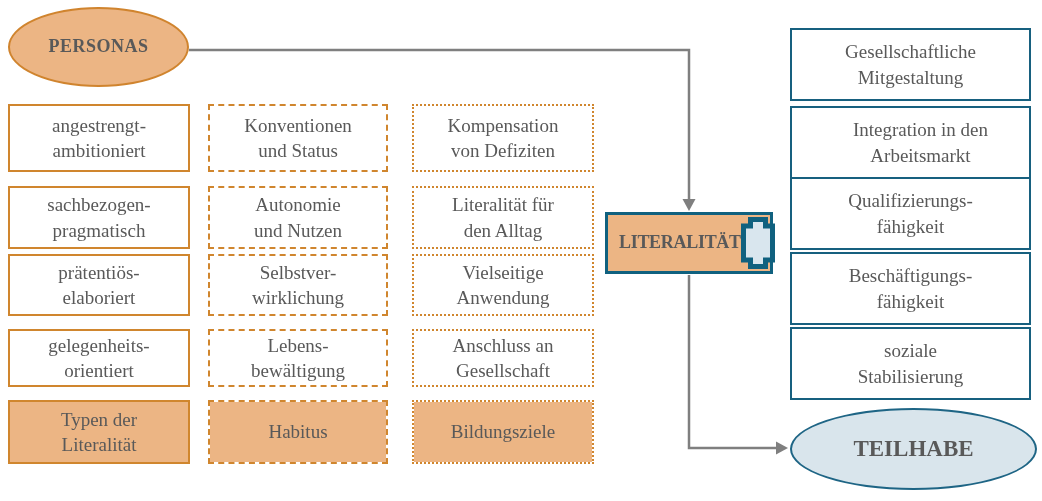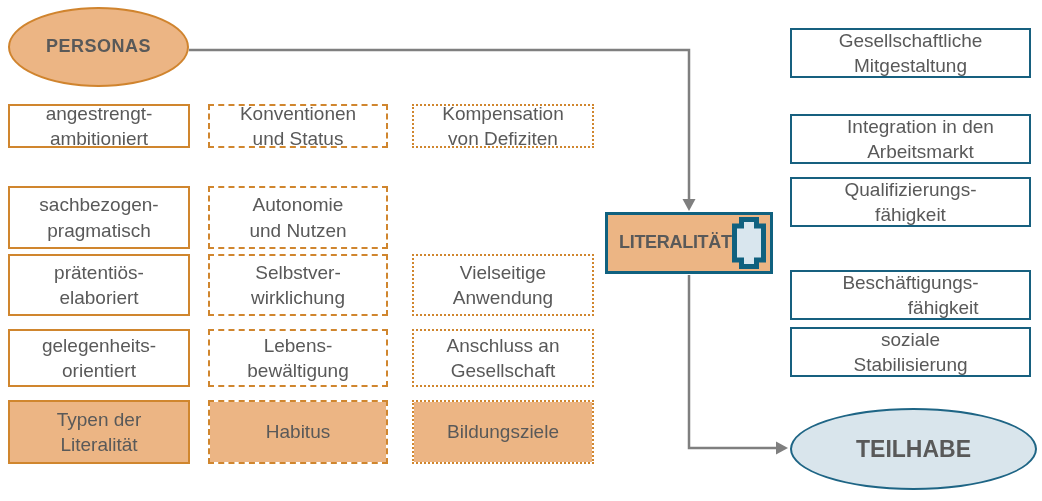--- a/index.html
+++ b/index.html
@@ -1,21 +1,21 @@
 <!DOCTYPE html>
 <html><head>
 <meta charset="utf-8">
 <style>
   html, body { margin: 0; padding: 0; background: #ffffff; }
   .canvas {
     position: relative;
     width: 1042px;
     height: 501px;
     background: #ffffff;
-    font-family: Liberation Sans, sans-serif;
+    font-family: Liberation Serif, serif;
     color: #595959;
     overflow: hidden;
   }
   .connectors {
     position: absolute;
     left: 0; top: 0;
     width: 1042px; height: 501px;
     z-index: 0;
   }
   .node {
@@ -42,21 +42,21 @@
   .teilhabe {
     left: 790px; top: 408px; width: 247px; height: 82px;
     background: #D9E5EC;
     border: 2.5px solid #1E6585;
     font-size: 23px;
   }
   
   .c1 { left: 8px;   width: 182px; }
   .c2 { left: 208px; width: 180px; }
   .c3 { left: 412px; width: 182px; }
-  .r1 { top: 104px; height: 44px; }
+  .r1 { top: 104px; height: 68px; }
   .r2 { top: 186px; height: 63px; }
   .r3 { top: 254px; height: 62px; }
   .r4 { top: 329px; height: 58px; }
   .r5 { top: 400px; height: 64px; }
   .b-solid  { border: 2.5px solid  #D0862E; background: #ffffff; }
   .b-dashed { border: 2.5px dashed #D0862E; background: #ffffff; }
   .b-dotted { border: 2.5px dotted #D0862E; background: #ffffff; text-align: center; }
   .fill-orange { background: #ECB584; background-clip: padding-box; }
   
   .lit {
@@ -65,28 +65,28 @@
     border: 3px solid #10617F;
     font-weight: bold;
     font-size: 18px;
     justify-content: space-between;
     padding: 0 7px 0 11px;
     letter-spacing: -0.3px;
   }
   .scroll-icon { flex: 0 0 auto; display: block; }
   
   .out {
-    left: 790px; width: 241px; height: 50px;
+    left: 790px; width: 241px; height: 73px;
     border: 2.5px solid #17607F;
     background: #ffffff;
   }
   .o1 { top: 28px; }
-  .o2 { top: 114px; padding-left: 20px; }
+  .o2 { top: 106px; padding-left: 20px; }
   .o3 { top: 177px; }
-  .o4 { top: 270px; text-align: right; }
+  .o4 { top: 252px; }
   .o5 { top: 327px; }
 </style>
 </head>
 <body>
 
 <div class="canvas">
 
   <svg class="connectors" viewBox="0 0 1042 501" xmlns="http://www.w3.org/2000/svg">
     <g>
       <polyline points="189,50 689,50 689,200" fill="none" stroke="#7F7F7F" stroke-width="2.5"></polyline>
@@ -140,20 +140,24 @@
 bewältigung</span>
   </div>
   <div class="node c2 r5 b-dashed fill-orange">
     <span>Habitus</span>
   </div>
 
   <div class="node c3 r1 b-dotted">
     <span>Kompensation
 von Defiziten</span>
   </div>
+  <div class="node c3 r2 b-dotted">
+    <span>Literalität für
+den Alltag</span>
+  </div>
   <div class="node c3 r3 b-dotted">
     <span>Vielseitige
 Anwendung</span>
   </div>
   <div class="node c3 r4 b-dotted">
     <span>Anschluss an
 Gesellschaft</span>
   </div>
   <div class="node c3 r5 b-dotted fill-orange">
     <span>Bildungsziele</span>

